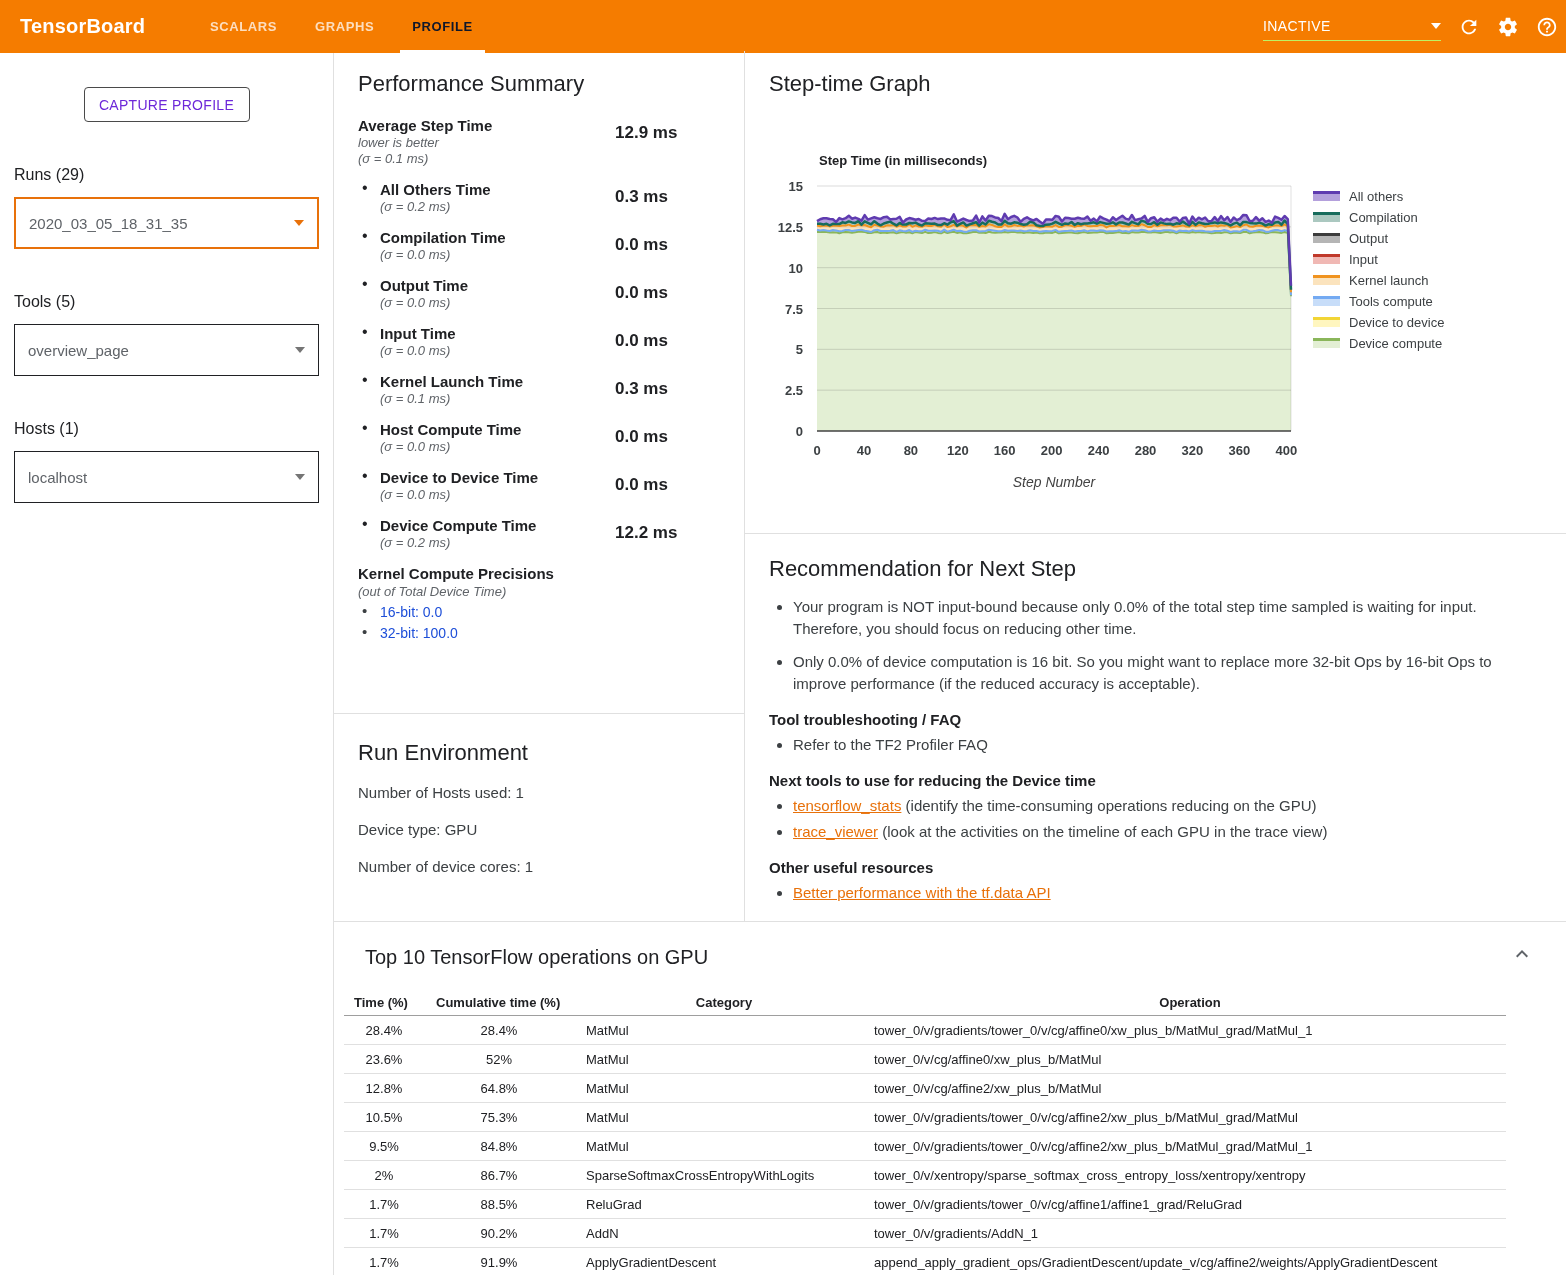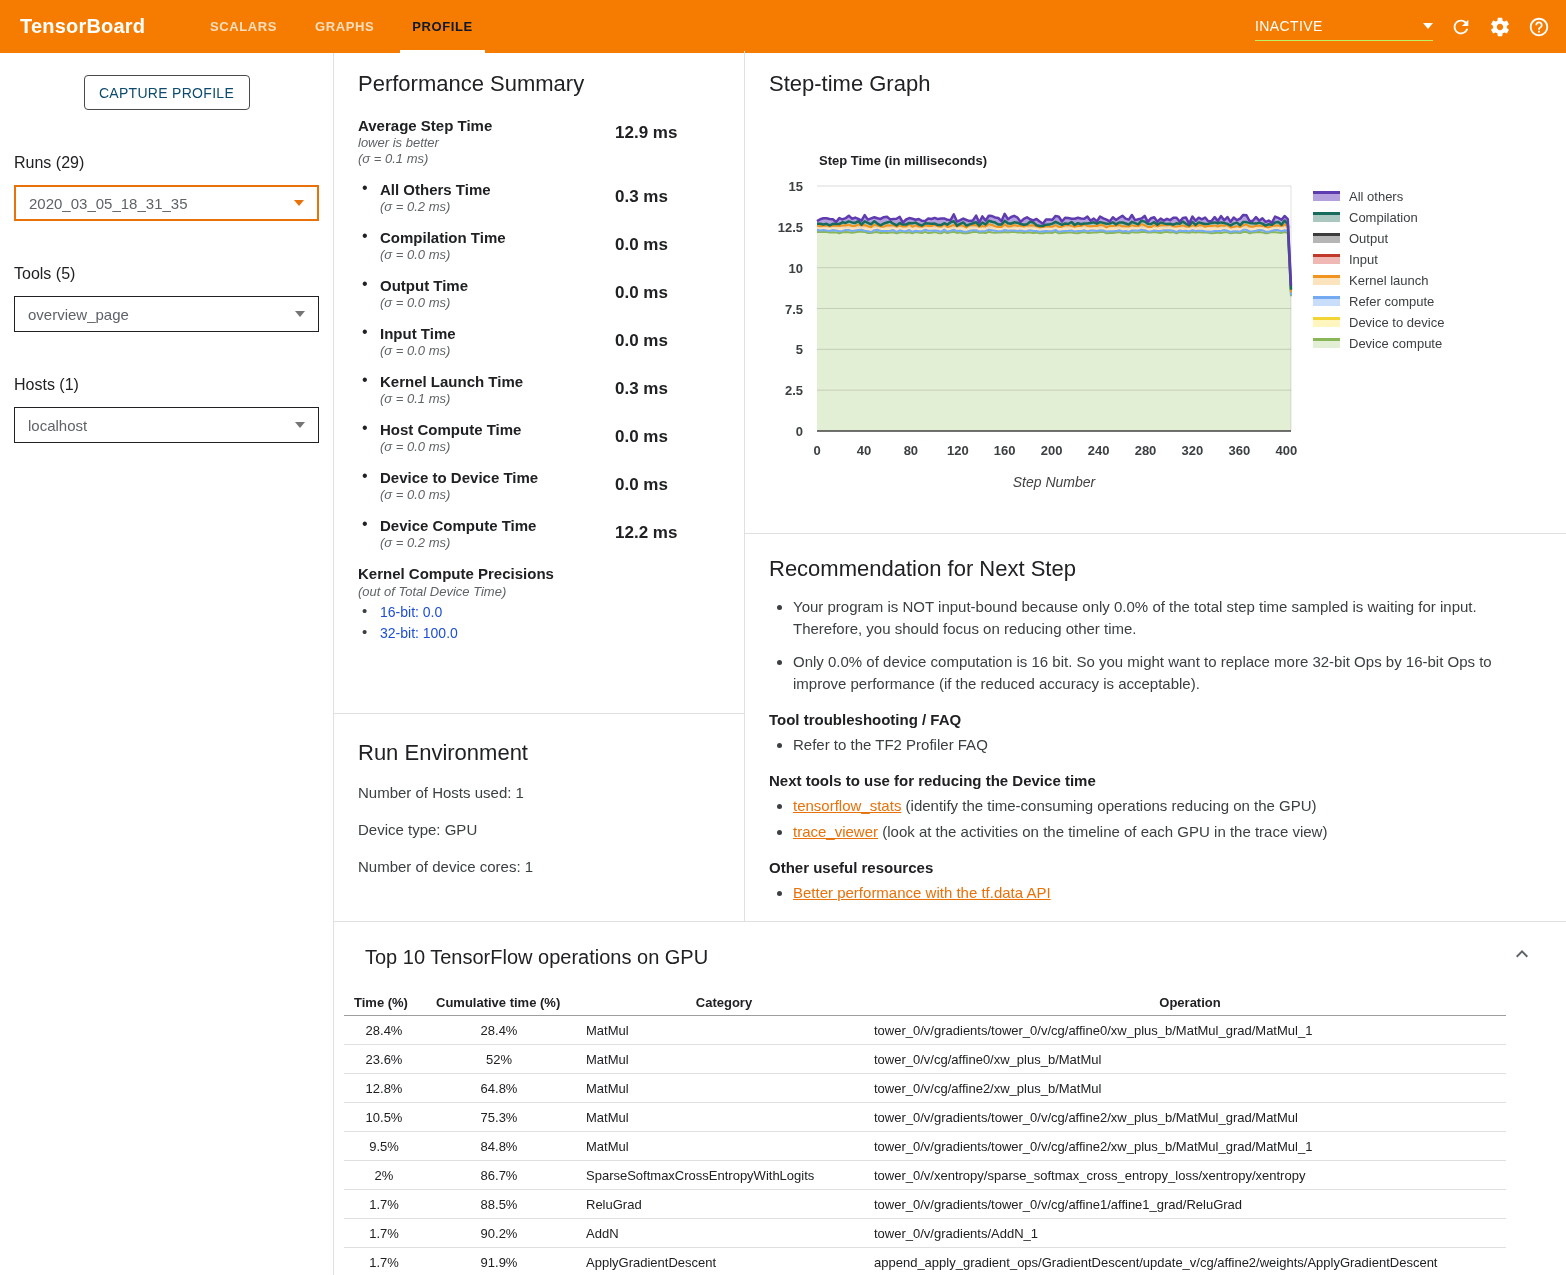--- a/index.html
+++ b/index.html
@@ -1,43 +1,43 @@
 <!DOCTYPE html>
 <html><head>
 <meta charset="utf-8">
 <style>
   * { box-sizing: border-box; margin: 0; padding: 0; }
   html,body { width:1566px; height:1275px; overflow:hidden; background:#fff;
               font-family:"Liberation Sans", sans-serif; color:#3c4043; }
 
   
-  .header { height:53px; background:#f57c00; display:flex; align-items:stretch; padding:0 16px 0 20px; }
+  .header { height:53px; background:#f57c00; display:flex; align-items:stretch; padding:0 8px 0 20px; }
   .logo { color:#fff; font-size:20px; font-weight:bold; align-self:center; letter-spacing:.2px; width:150px; }
   .tabs { display:flex; margin-left:28px; }
   .tab { position:relative; display:flex; align-items:center; padding:0 12px; margin-right:14px;
          color:rgba(255,255,255,.75); font-size:13px; font-weight:bold; letter-spacing:.6px; cursor:pointer; }
   .tab.active { color:#0f172a; }
   .tab.active::after { content:""; position:absolute; left:0; right:0; bottom:0; height:3px; background:#fff; }
   .header-right { margin-left:auto; display:flex; align-items:center; gap:17px; }
   .hdr-select { width:178px; border-bottom:1px solid #bef264; color:#fff; font-size:14px; letter-spacing:.4px;
                 display:flex; align-items:center; justify-content:space-between; height:28px; cursor:pointer; }
   .caret-down-w { width:0; height:0; border-left:5px solid transparent; border-right:5px solid transparent;
                   border-top:6px solid #fff; }
   .hicon { width:22px; height:22px; color:#fff; cursor:pointer; }
   .hicon svg { width:22px; height:22px; fill:#fff; }
 
   
   .app { display:flex; height:1222px; }
   .sidebar { width:334px; border-right:1px solid #e0e0e0; padding-top:22px; flex-shrink:0; }
-  .capture-btn { display:block; margin:0 auto; width:166px; height:35px; background:#fff;
-                 border:1px solid #4a4a4a; border-radius:4px; font-size:14px; color:#0c4a6e;
+  .capture-btn { display:block; margin:12px auto; width:166px; height:35px; background:#fff;
+                 border:1px solid #4a4a4a; border-radius:4px; font-size:14px; color:#6d28d9;
                  letter-spacing:.3px; font-family:inherit; cursor:pointer; }
   .side-group { margin-top:44px; padding:0 14px; }
   .side-label { font-size:16px; color:#202124; }
-  .side-select { margin-top:13px; height:36px; border:1px solid #202124; display:flex; align-items:center;
+  .side-select { margin-top:13px; height:52px; border:1px solid #202124; display:flex; align-items:center;
                  justify-content:space-between; padding:0 13px; font-size:15px; color:#5f6368; cursor:pointer; }
   .side-select.accent { border:2px solid #e8710a; }
   .caret-down-g { width:0; height:0; border-left:5px solid transparent; border-right:5px solid transparent;
                   border-top:6px solid #757575; }
   .side-select.accent .caret-down-g { border-top-color:#e8710a; }
 
   .main { flex:1; display:flex; flex-direction:column; min-width:0;justify-content:center; }
   .main-top { display:flex; }
   .col-left { width:411px; border-right:1px solid #e0e0e0; flex-shrink:0; }
   .col-right { flex:1; min-width:0; }
@@ -312,21 +312,21 @@
                 <div class="legend-item">
                   <span class="legend-swatch" style="border-top-color: rgb(192, 57, 43); background: rgb(240, 184, 180);"></span>
                   <span class="legend-label">Input</span>
                 </div>
                 <div class="legend-item">
                   <span class="legend-swatch" style="border-top-color: rgb(240, 147, 31); background: rgb(251, 227, 189);"></span>
                   <span class="legend-label">Kernel launch</span>
                 </div>
                 <div class="legend-item">
                   <span class="legend-swatch" style="border-top-color: rgb(116, 170, 242); background: rgb(199, 221, 249);"></span>
-                  <span class="legend-label">Refer compute</span>
+                  <span class="legend-label">Tools compute</span>
                 </div>
                 <div class="legend-item">
                   <span class="legend-swatch" style="border-top-color: rgb(242, 213, 53); background: rgb(255, 246, 191);"></span>
                   <span class="legend-label">Device to device</span>
                 </div>
                 <div class="legend-item">
                   <span class="legend-swatch" style="border-top-color: rgb(138, 182, 90); background: rgb(227, 239, 212);"></span>
                   <span class="legend-label">Device compute</span>
                 </div>
               </div>

